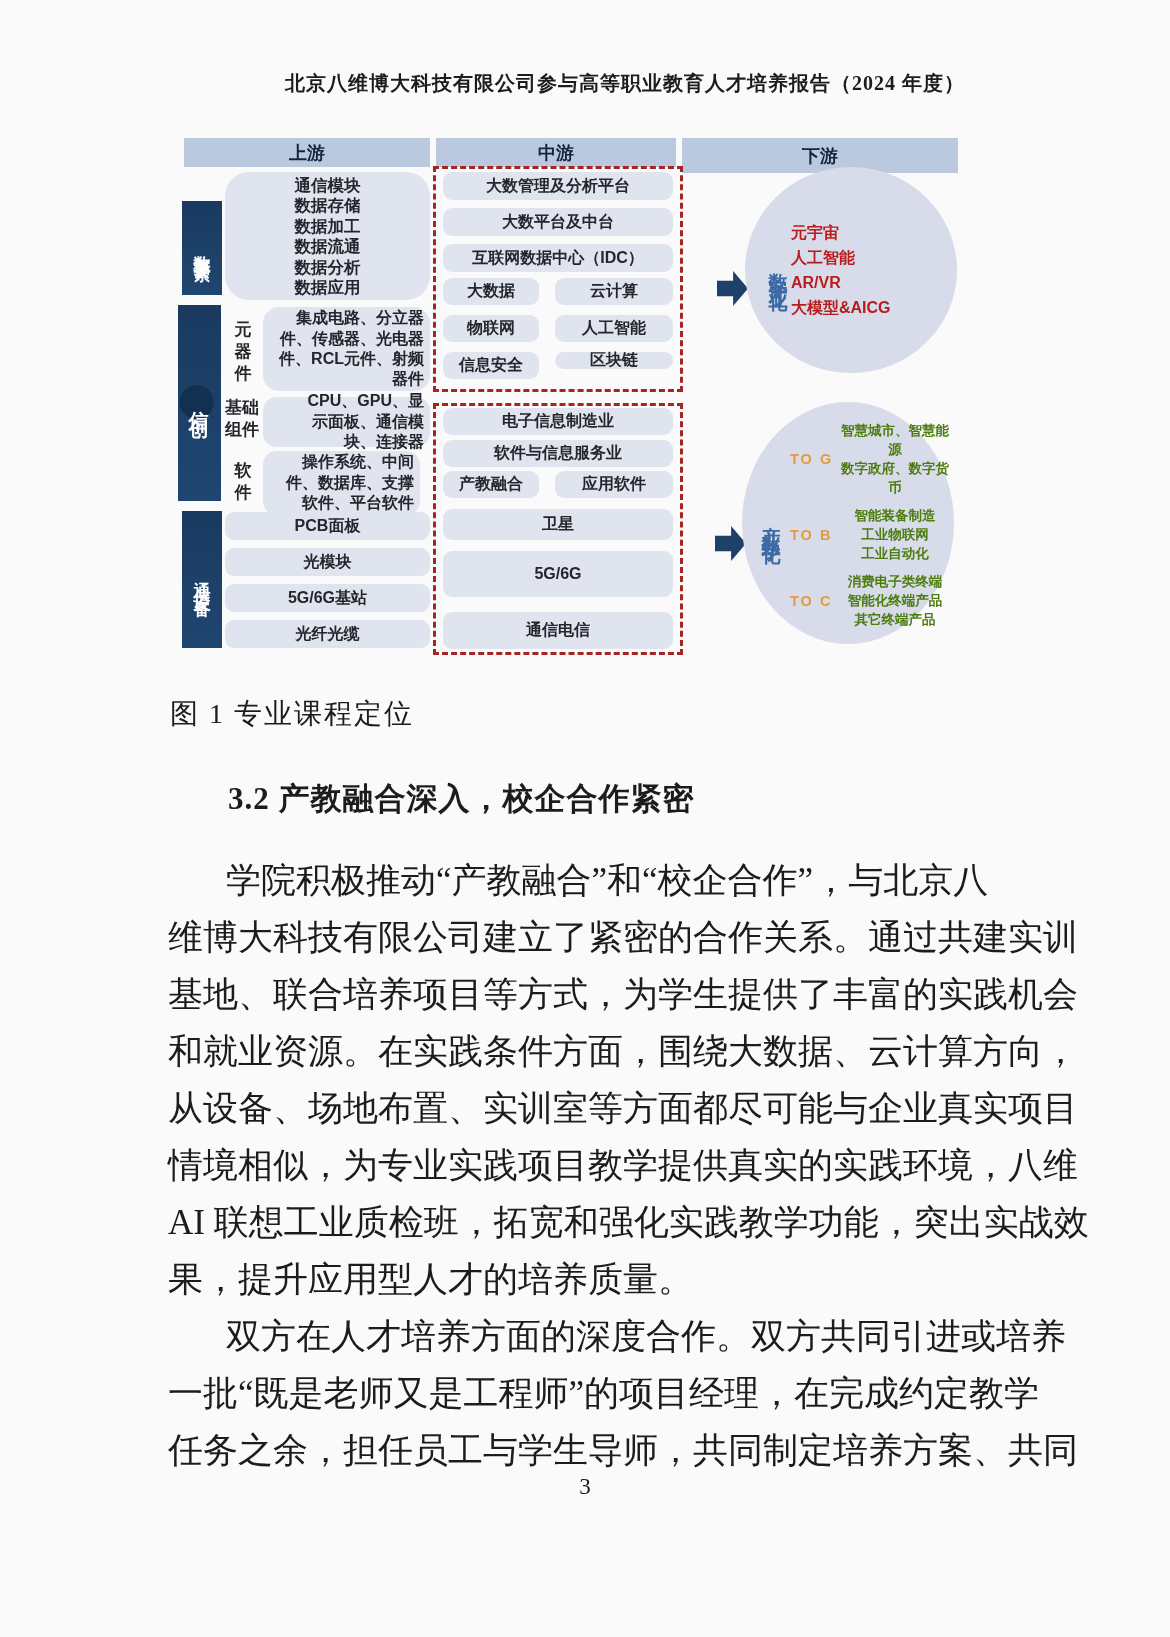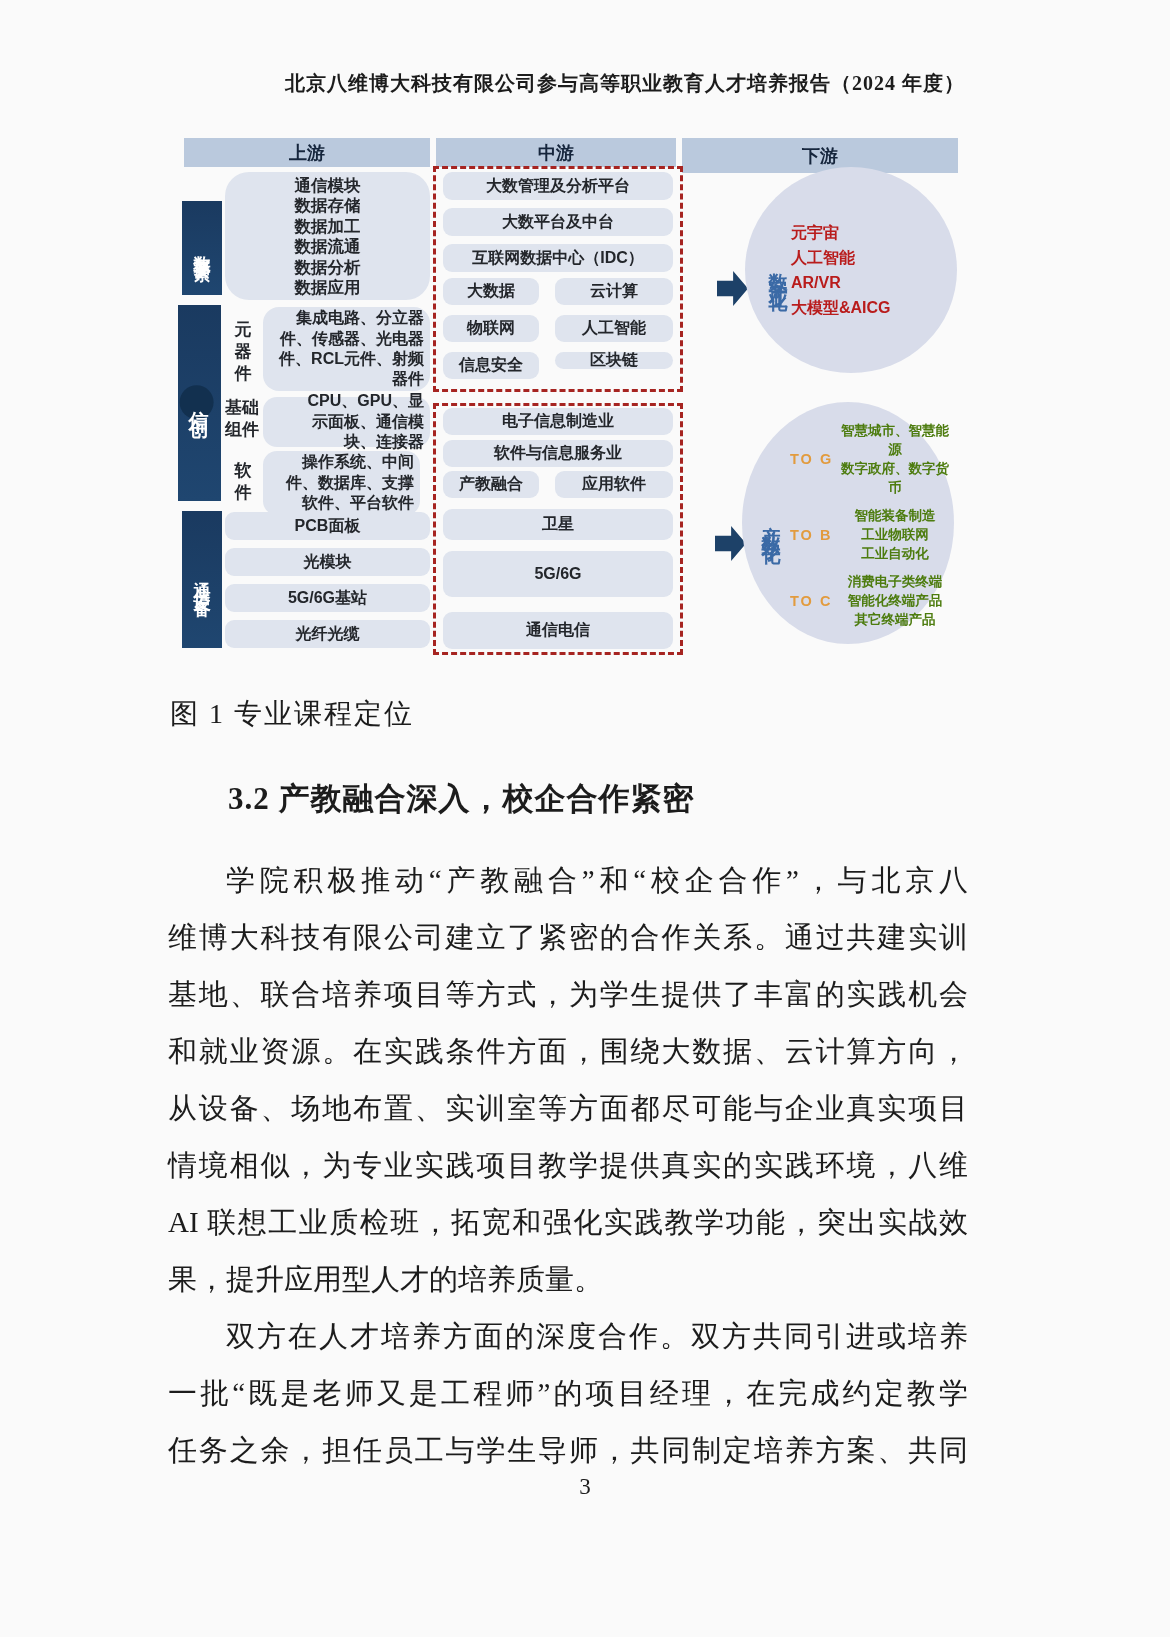--- a/index.html
+++ b/index.html
@@ -48,21 +48,21 @@
     line-height:19px;}
   .badge{position:absolute;left:50%;top:50%;width:34px;height:34px;border-radius:50%;
     background:#12304f;transform:translate(-60%,-52%);}
   .badge-z{position:relative;z-index:2;}
 
   
   .fig-caption{position:absolute;left:170px;top:695px;width:835px;text-align:left;
     font-size:28px;letter-spacing:2px;}
   .sec-heading{position:absolute;left:228px;top:778px;font-size:31px;font-weight:bold;
     letter-spacing:1px;}
-  .bodytext{position:absolute;left:168px;top:852px;width:800px;font-size:29px;}
+  .bodytext{position:absolute;left:168px;top:852px;width:800px;font-size:35px;}
   .tline{height:57px;line-height:57px;text-align:justify;text-align-last:justify;
     white-space:nowrap;}
   .tline.indent{padding-left:58px;}
   .tline.last{text-align-last:left;}
   .page-num{position:absolute;top:1474px;left:0;width:100%;text-align:center;
     font-size:23px;}
 </style>
 </head>
 <body>
 

